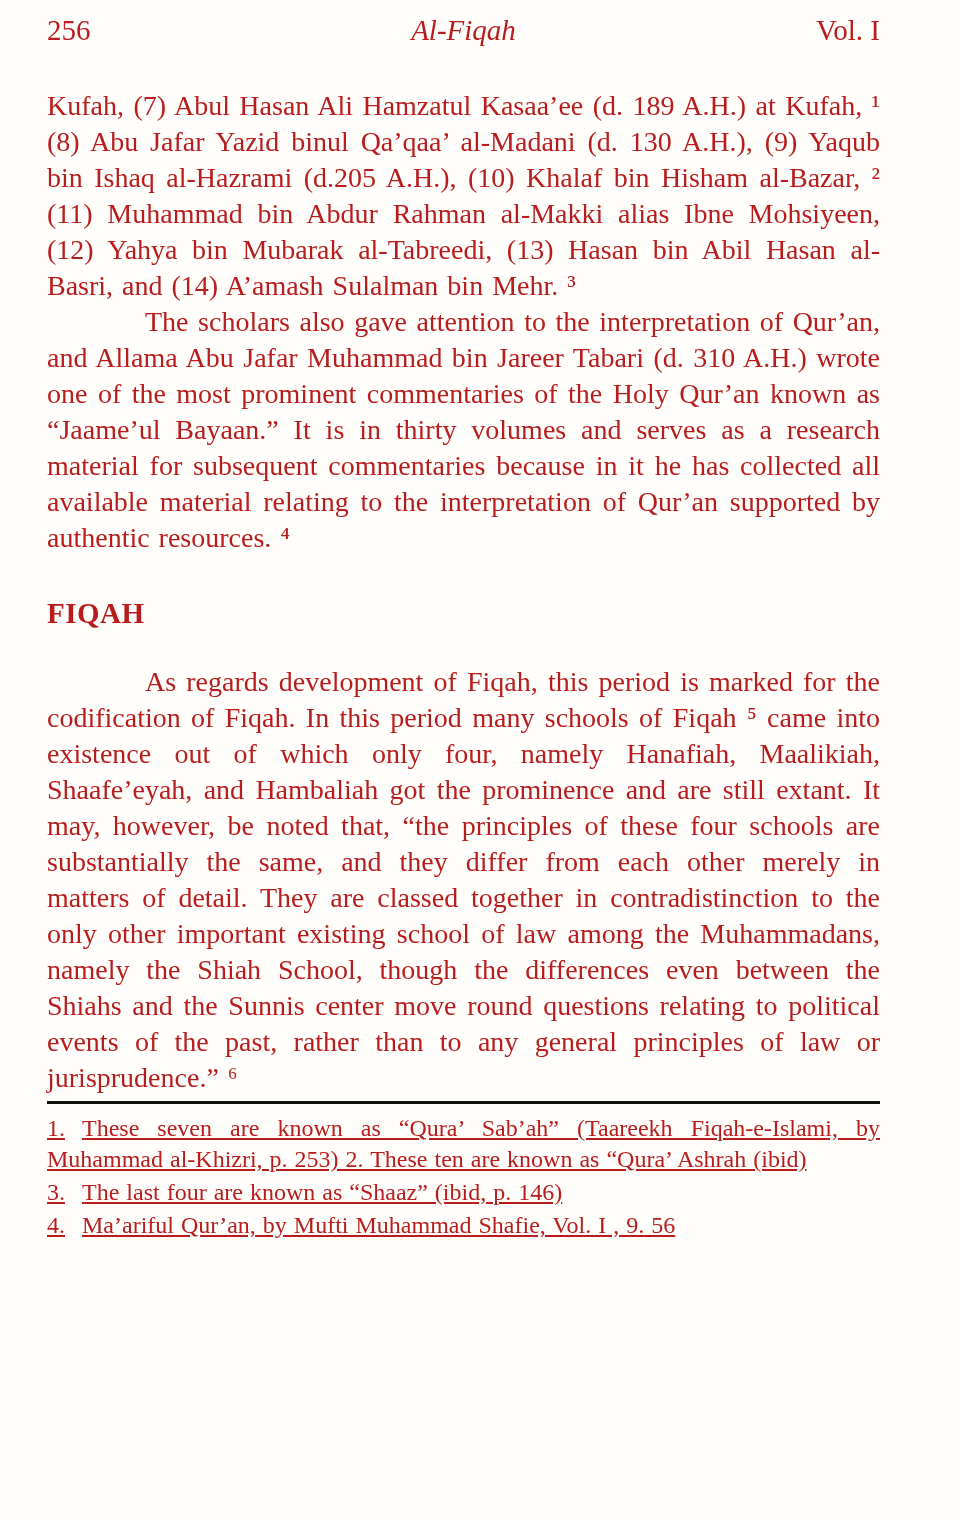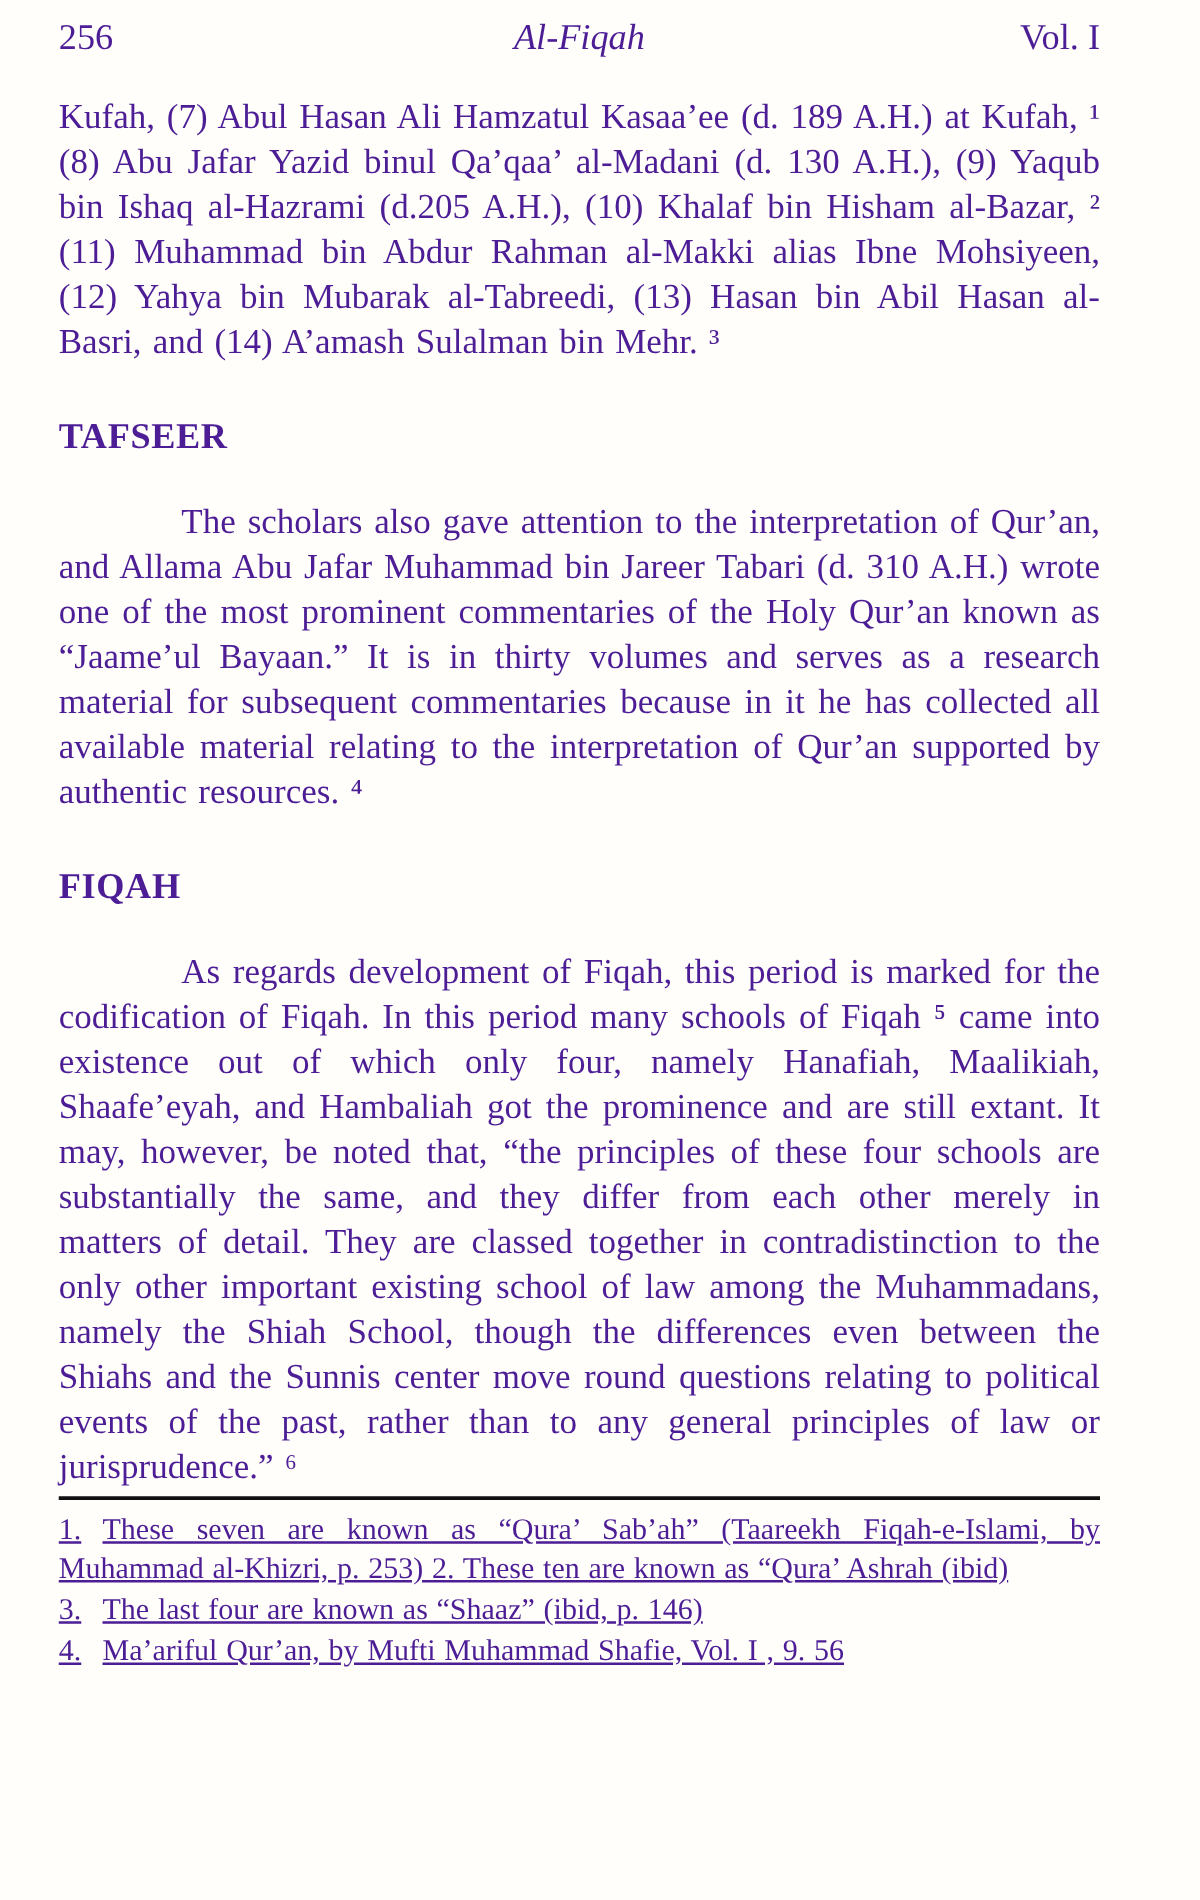--- a/index.html
+++ b/index.html
@@ -2,21 +2,21 @@
 <html><head>
 <meta charset="utf-8">
 <style>
   * { box-sizing: border-box; }
   html, body { margin: 0; padding: 0; background: #ffffff; }
 
   .page {
     width: 960px;
     height: 1520px;
     background: #fffefb;
-    color: #4c1d95;
+    color: #b91c1c;
     font-family: "Liberation Serif", "DejaVu Serif", serif;
     padding: 12px 80px 24px 47px;
     overflow: hidden;
   }
 
   .page-header {
     display: grid;
     grid-template-columns: 1fr auto 1fr;
     align-items: baseline;
     font-size: 29px;
@@ -27,21 +27,21 @@
   .volume    { justify-self: end; font-family: Liberation Serif, serif; }
 
   .para {
     font-size: 28px;
     line-height: 36px;
     text-align: justify;
     text-indent: 98px;
     word-spacing: 2px;
     margin: 0;
   }
-  .para.flush { text-indent: 0; margin-top: 28px; }
+  .para.flush { text-indent: 0; margin-top: 40px; }
   .para.after-heading { margin-top: 0; }
 
   .section-heading {
     font-size: 29px;
     line-height: 34px;
     font-weight: bold;
     margin: 40px 0 34px 0;
     letter-spacing: 0.5px;
   }
 
@@ -69,21 +69,20 @@
 <div class="page">
 
   <header class="page-header">
     <span class="page-num">256</span>
     <span class="book-title">Al-Fiqah</span>
     <span class="volume">Vol. I</span>
   </header>
 
   <p class="para flush">Kufah, (7) Abul Hasan Ali Hamzatul Kasaa’ee (d. 189 A.H.) at Kufah, ¹ (8) Abu Jafar Yazid binul Qa’qaa’ al-Madani (d. 130 A.H.), (9) Yaqub bin Ishaq al-Hazrami (d.205 A.H.), (10) Khalaf bin Hisham al-Bazar, ² (11) Muhammad bin Abdur Rahman al-Makki alias Ibne Mohsiyeen, (12) Yahya bin Mubarak al-Tabreedi, (13) Hasan bin Abil Hasan al-Basri, and (14) A’amash Sulalman bin Mehr. ³</p>
 
-  <h2 class="section-heading">TAFSEER</h2>
 
   <p class="para after-heading">The scholars also gave attention to the interpretation of Qur’an, and Allama Abu Jafar Muhammad bin Jareer Tabari (d. 310 A.H.) wrote one of the most prominent commentaries of the Holy Qur’an known as “Jaame’ul Bayaan.” It is in thirty volumes and serves as a research material for subsequent commentaries because in it he has collected all available material relating to the interpretation of Qur’an supported by authentic resources. ⁴</p>
 
   <h2 class="section-heading">FIQAH</h2>
 
   <p class="para after-heading">As regards development of Fiqah, this period is marked for the codification of Fiqah. In this period many schools of Fiqah ⁵ came into existence out of which only four, namely Hanafiah, Maalikiah, Shaafe’eyah, and Hambaliah got the prominence and are still extant. It may, however, be noted that, “the principles of these four schools are substantially the same, and they differ from each other merely in matters of detail. They are classed together in contradistinction to the only other important existing school of law among the Muhammadans, namely the Shiah School, though the differences even between the Shiahs and the Sunnis center move round questions relating to political events of the past, rather than to any general principles of law or jurisprudence.” ⁶</p>
 
   <hr class="footnote-rule">
 
   <div class="footnotes">

